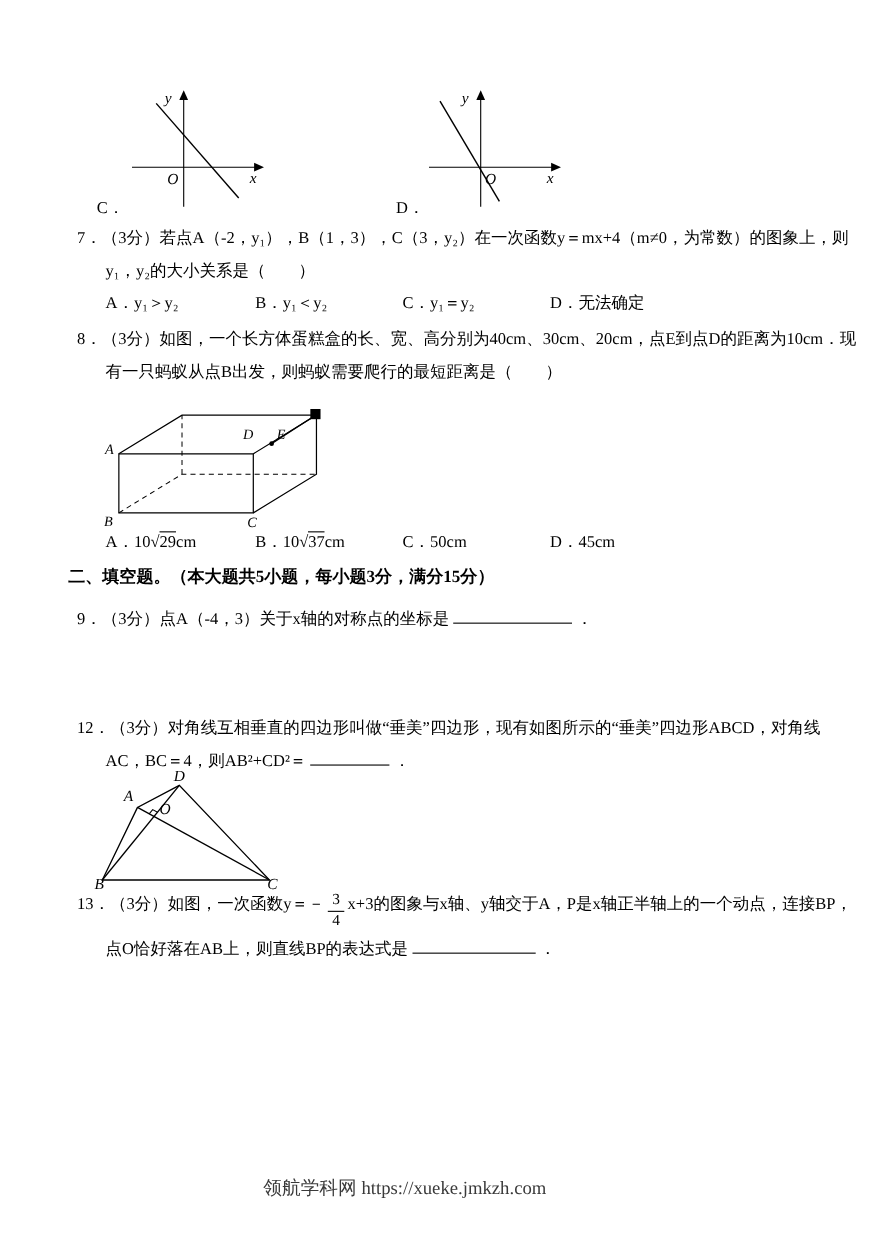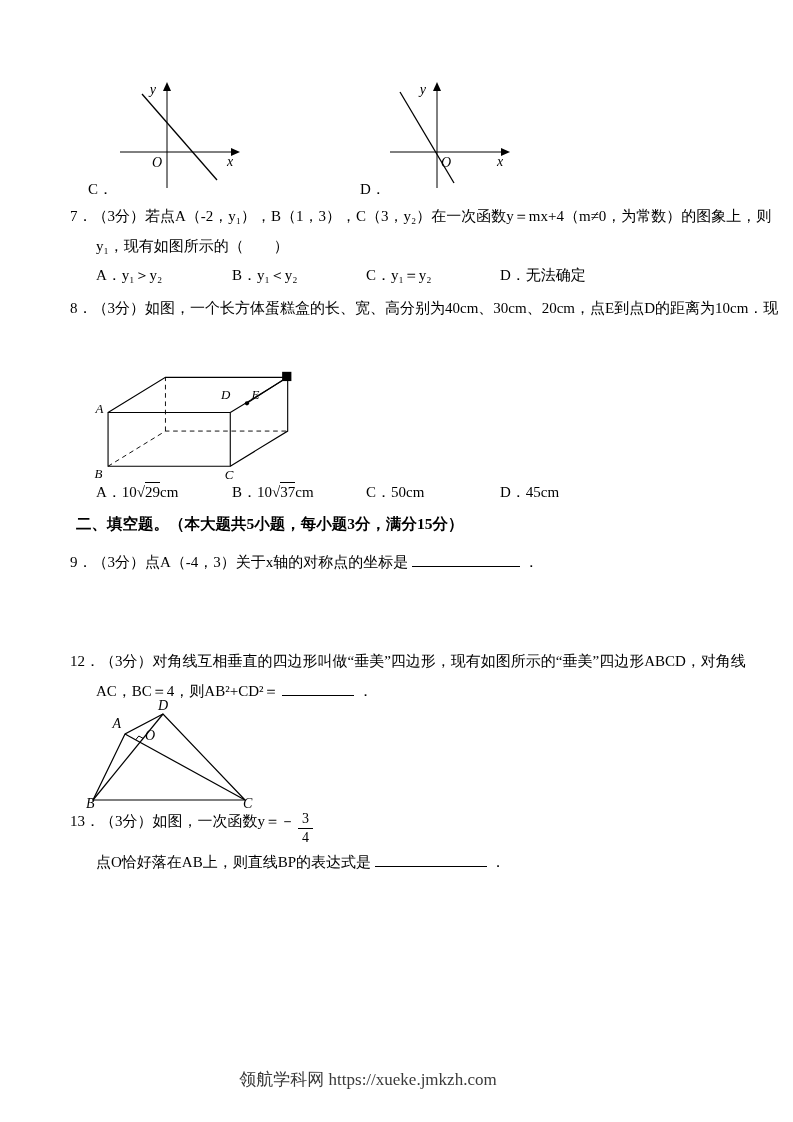--- a/index.html
+++ b/index.html
@@ -50,29 +50,30 @@
     <polygon points="51,11 55,2 59,11" fill="#000"></polygon>
     <polygon points="119,68 128,72 119,76" fill="#000"></polygon>
     <line x1="18" y1="12" x2="72" y2="103" stroke="#000" stroke-width="1.3"></line>
     <text x="44" y="14" text-anchor="end">y</text>
     <text x="115" y="86">x</text>
     <text x="59" y="87">O</text>
   </svg>
   <span class="abs line" style="left:360px;top:180px">D．</span>
 
   <div class="abs line" style="left:70px;top:207px">7．（3分）若点A（-2，y₁），B（1，3），C（3，y₂）在一次函数y＝mx+4（m≠0，为常数）的图象上，则</div>
-  <div class="abs line" style="left:96px;top:237px">y₁，现有如图所示的（　　）</div>
+  <div class="abs line" style="left:96px;top:237px">y₁，y₂的大小关系是（　　）</div>
   <div class="abs" style="left:0;top:266px;width:714px;height:20px">
     <span class="opt" style="left:96px">A．y₁＞y₂</span>
     <span class="opt" style="left:232px">B．y₁＜y₂</span>
     <span class="opt" style="left:366px">C．y₁＝y₂</span>
     <span class="opt" style="left:500px">D．无法确定</span>
   </div>
 
   <div class="abs line" style="left:70px;top:299px">8．（3分）如图，一个长方体蛋糕盒的长、宽、高分别为40cm、30cm、20cm，点E到点D的距离为10cm．现</div>
+  <div class="abs line" style="left:96px;top:329px">有一只蚂蚁从点B出发，则蚂蚁需要爬行的最短距离是（　　）</div>
 
   <svg class="abs" style="left:85px;top:357px" width="235" height="125" viewBox="0 0 240 135">
     <g stroke="#000" stroke-width="1.2" fill="none">
       <polygon points="18,60 150,60 150,118 18,118"></polygon>
       <polyline points="18,60 80,22 212,22 150,60"></polyline>
       <polyline points="212,22 212,80 150,118"></polyline>
     </g>
     <g stroke="#000" stroke-width="1" fill="none" stroke-dasharray="5,4">
       <polyline points="18,118 80,80 212,80"></polyline>
       <line x1="80" y1="80" x2="80" y2="22"></line>
@@ -87,21 +88,21 @@
     <text x="173" y="45">E</text>
   </svg>
 
   <div class="abs" style="left:0;top:483px;width:642px;height:20px">
     <span class="opt" style="left:96px"><span>A．10√</span><span class="rad">29</span><span>cm</span></span>
     <span class="opt" style="left:232px"><span>B．10√</span><span class="rad">37</span><span>cm</span></span>
     <span class="opt" style="left:366px"><span>C．50cm</span><span class="rad"></span><span></span></span>
     <span class="opt" style="left:500px"><span>D．45cm</span><span class="rad"></span><span></span></span>
   </div>
 
-  <div class="abs line section-title" style="left:76px;top:514px">二、填空题。（本大题共5小题，每小题3分，满分15分）</div>
+  <div class="abs line section-title" style="left:62px;top:514px">二、填空题。（本大题共5小题，每小题3分，满分15分）</div>
 
   <div class="abs line" style="left:70px;top:552px">
     <span>9．（3分）点A（-4，3）关于x轴的对称点的坐标是</span>
     <span class="blank" style="width:108px"></span>
     <span>．</span>
   </div>
 
 
 
   <div class="abs line" style="left:70px;top:652px">12．（3分）对角线互相垂直的四边形叫做“垂美”四边形，现有如图所示的“垂美”四边形ABCD，对角线</div>
@@ -124,20 +125,21 @@
     <text x="78" y="10" text-anchor="middle">D</text>
     <text x="60" y="40">O</text>
   </svg>
 
   <div class="abs flexline" style="left:70px;top:812px;height:32px">
     <span>13．（3分）如图，一次函数y＝－</span>
     <span class="frac">
         <span class="num">3</span>
         <span class="den">4</span>
       </span>
+    <span>x+3的图象与x轴、y轴交于A，P是x轴正半轴上的一个动点，连接BP，</span>
   </div>
   <div class="abs line" style="left:96px;top:852px">
     <span>点O恰好落在AB上，则直线BP的表达式是</span>
     <span class="blank" style="width:112px"></span>
     <span>．</span>
   </div>
 
   <div class="footer" style="top:1068px">领航学科网 https://xueke.jmkzh.com</div>
 
 </div>

